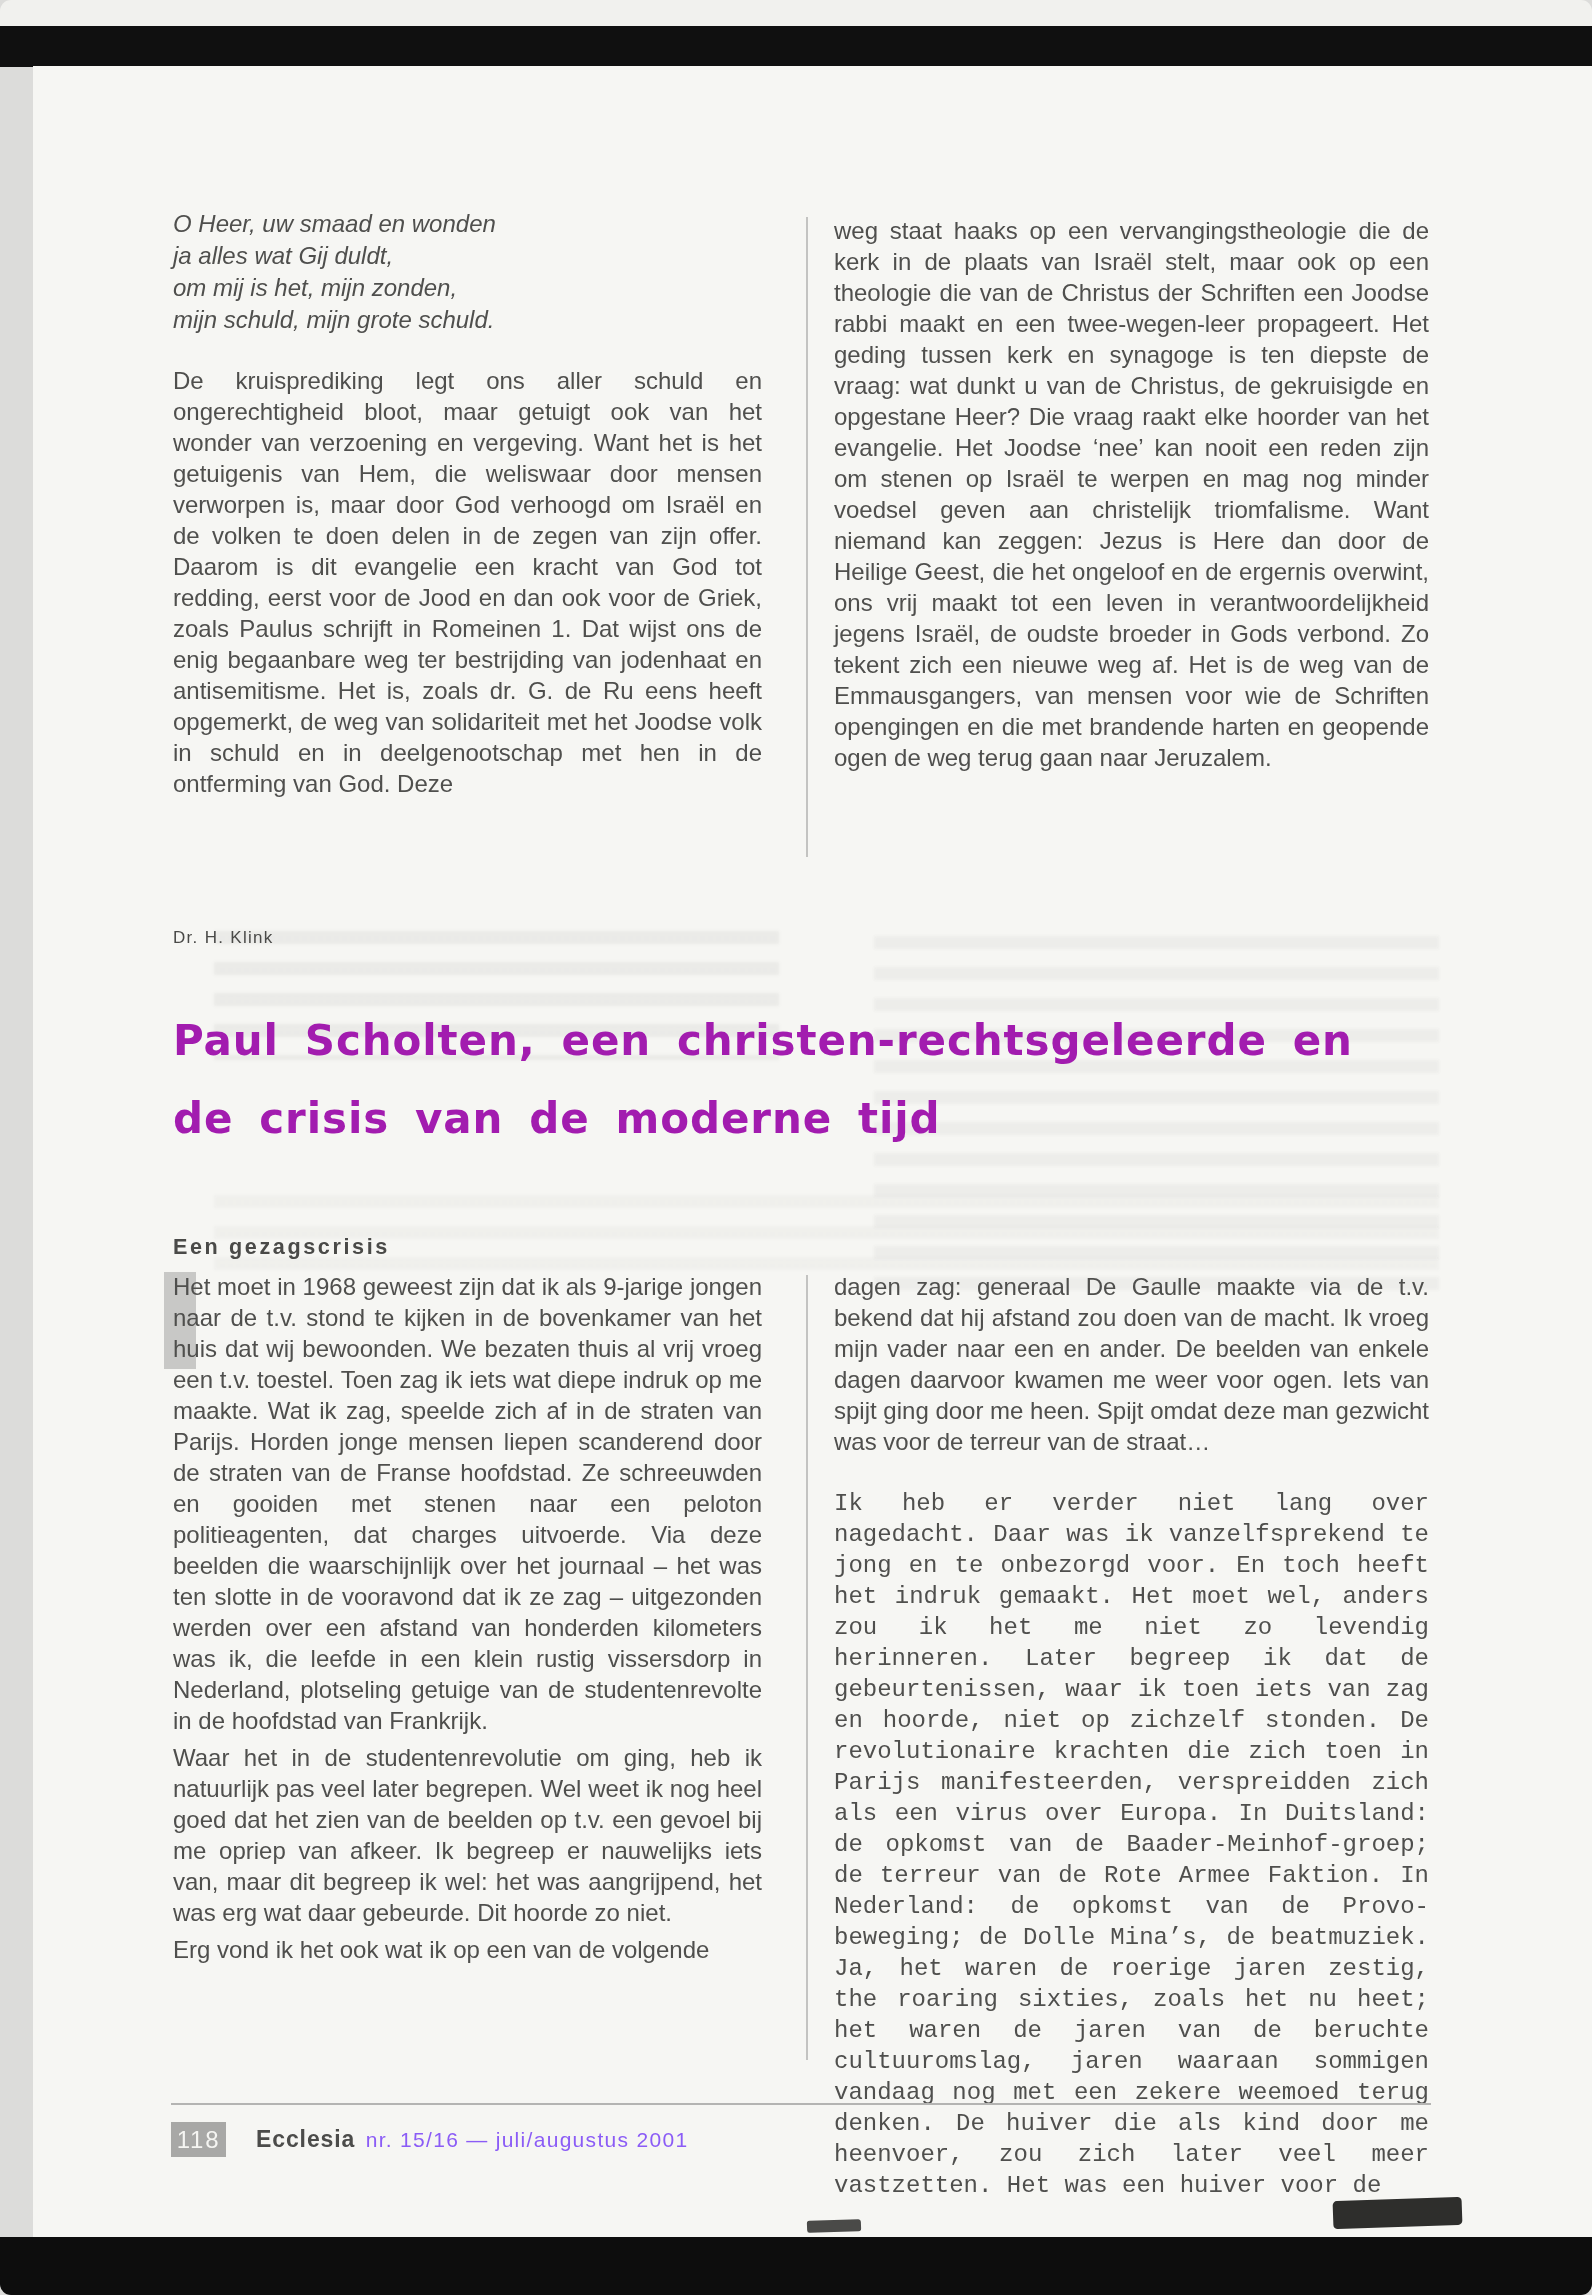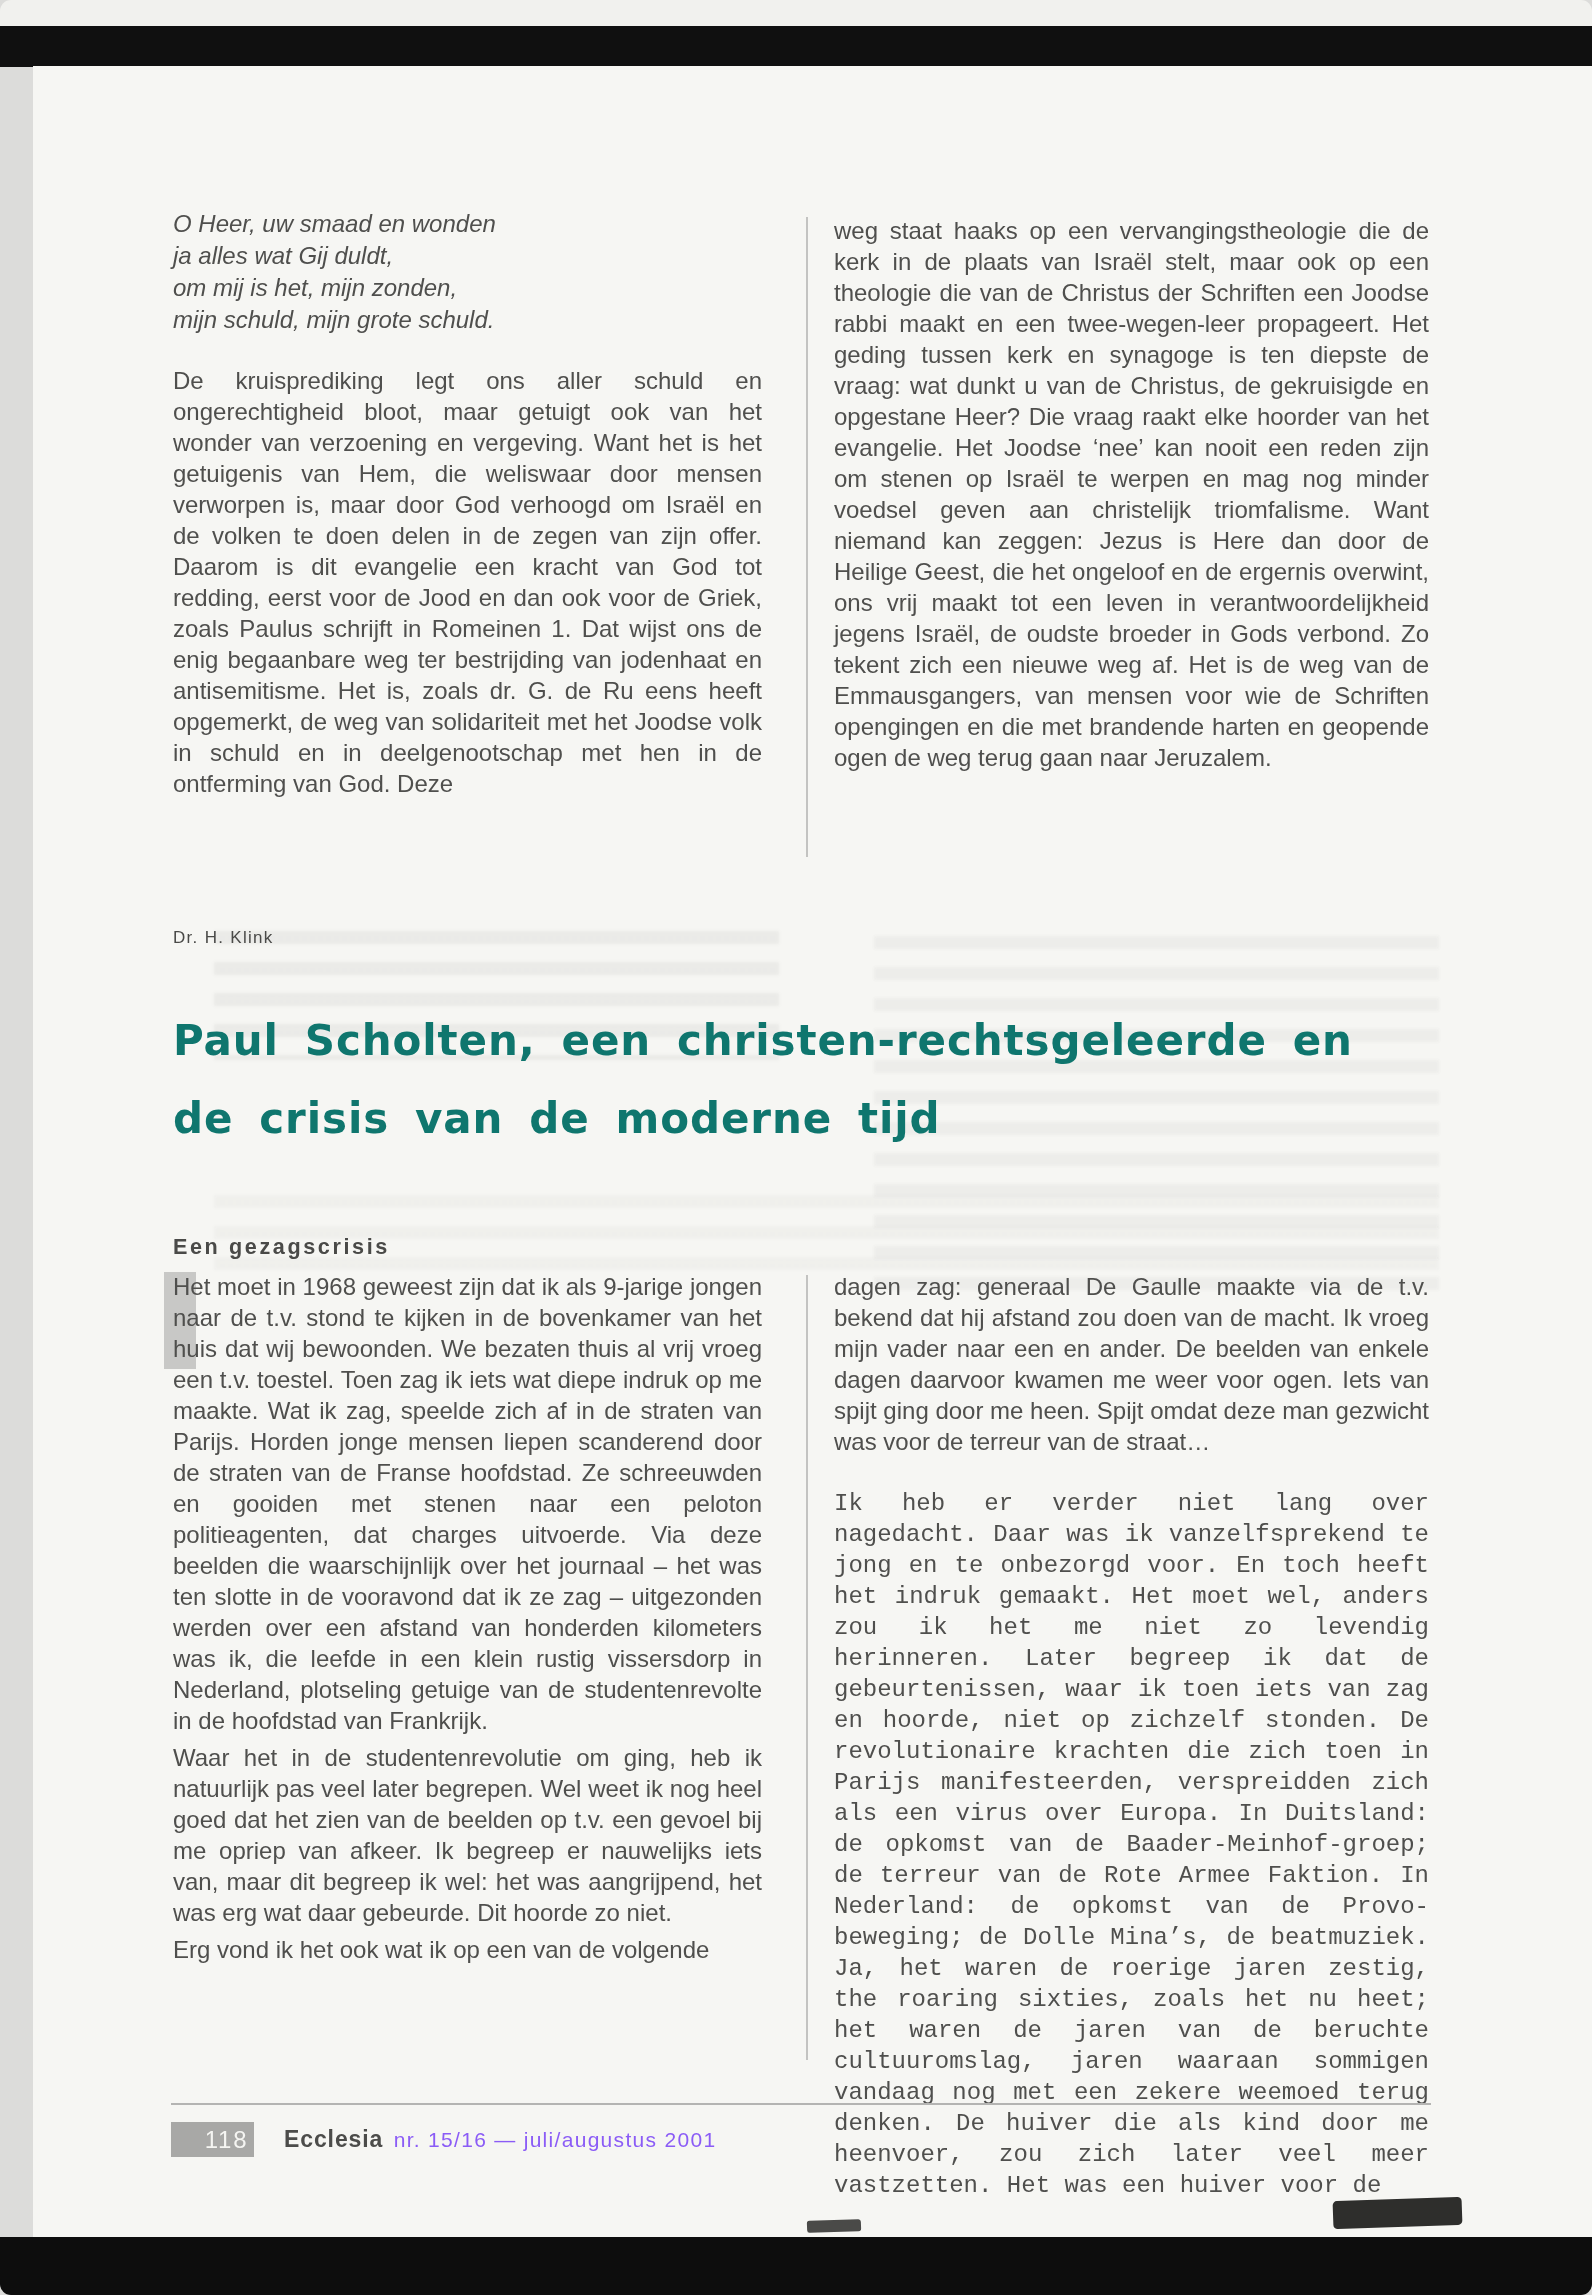--- a/index.html
+++ b/index.html
@@ -114,21 +114,21 @@
     letter-spacing: 1.3px;
     z-index: 2;
   }
 
   .headline {
     position: absolute; left: 140px; top: 936px;
     width: 1277px;
     font-size: 42px;
     font-weight: bold;
     line-height: 78px;
-    color: #0f766e;
+    color: #a21caf;
     letter-spacing: 0.9px;
     word-spacing: 10.4px;
     font-family: "DejaVu Sans", "Liberation Sans", sans-serif;
     z-index: 2;
   }
 
   .kicker {
     position: absolute; left: 140px; top: 1168px;
     font-size: 21.6px;
     font-weight: bold;
@@ -149,21 +149,20 @@
     z-index: 2;
   }
   .page-number-box {
     display: inline-block;
     min-width: 55px; height: 35px;
     background: #a8a8a6;
     color: #f5f5f2;
     font-size: 24px; line-height: 35px;
     text-align: center;
     letter-spacing: 1.7px;
-    padding-left: 28px;
   }
   .journal-name {
     margin-left: 30px;
     font-size: 23px;
     font-weight: bold;
     color: #4c4c4a;
     letter-spacing: 0.9px;
   }
   .issue-info {
     margin-left: 10.4px;

